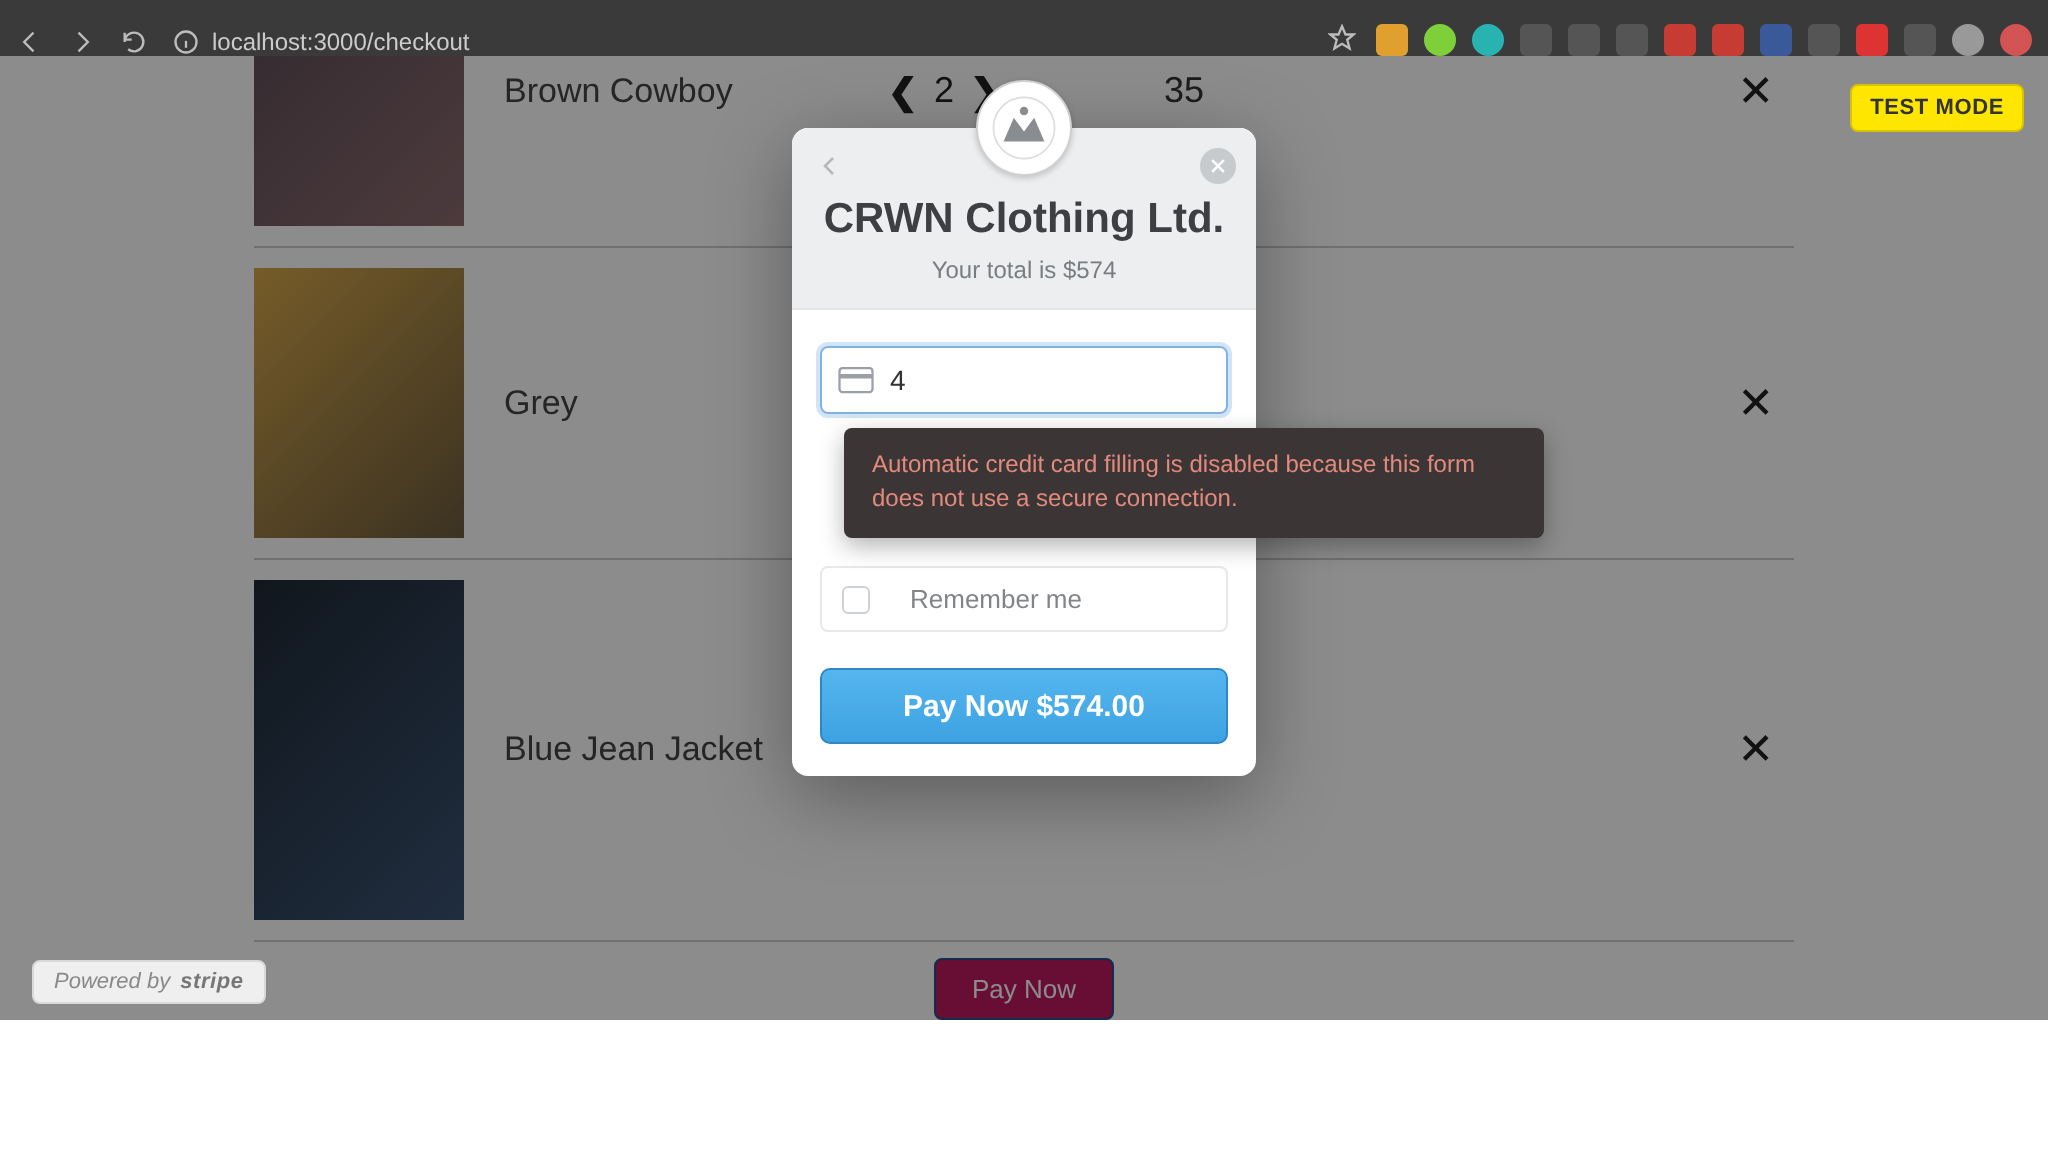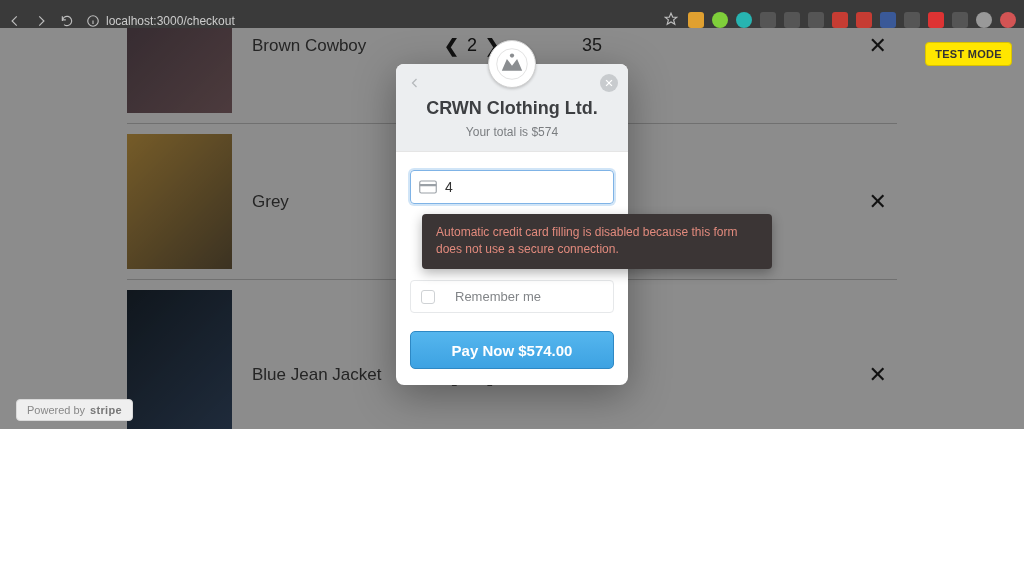--- a/index.html
+++ b/index.html
@@ -22,21 +22,21 @@
   
   .chrome{height:28px;background:var(--chrome-bg);display:flex;align-items:flex-end;padding:0 8px;color:var(--chrome-txt);font-size:12px;gap:12px;position:relative;z-index:50;}
   .chrome .nav-btn{width:14px;height:14px;display:flex;align-items:center;justify-content:center;cursor:pointer;}
   .chrome svg{width:14px;height:14px;stroke:var(--chrome-txt);fill:none;stroke-width:2;}
   .addr-wrap{flex:1;display:flex;align-items:center;gap:6px;color:#ccc;}
   .chrome-icons{display:flex;align-items:center;gap:8px;}
   .ci{width:16px;height:16px;border-radius:3px;}
   .ci.star svg{stroke:var(--chrome-txt);fill:none;}
   .ci.dot{border-radius:50%;}
   
-  .page{position:relative;width:100%;height:401px;overflow:hidden;}
+  .page{position:relative;width:100%;height:482px;overflow:hidden;}
   .checkout{width:770px;margin:0 auto;}
   .row{display:flex;align-items:center;border-bottom:1px solid #ccc;padding:10px 0;gap:20px;}
   .row .thumb{width:105px;height:135px;background:linear-gradient(135deg,#5a4a55,#8c6c70);}
   .row:nth-child(2) .thumb{background:linear-gradient(135deg,#d6a74a,#6d5c3e);}
   .row:nth-child(3) .thumb{height:170px;background:linear-gradient(135deg,#1e2a36,#3c5373);}
   .row .name{width:160px;font-size:17px;color:#444;font-weight:300;}
   .row .qty{width:80px;display:flex;align-items:center;justify-content:center;gap:8px;font-size:18px;color:#222;}
   .row .qty .arrow{font-weight:900;cursor:pointer;}
   .row .price{width:120px;text-align:center;font-size:18px;color:#333;}
   .row .remove{flex:1;text-align:right;font-size:22px;cursor:pointer;color:#222;padding-right:10px;}
@@ -49,35 +49,35 @@
   
   .modal{position:absolute;left:50%;top:36px;transform:translateX(-50%);width:232px;background:var(--modal-bg);border-radius:8px;box-shadow:0 10px 40px rgba(0,0,0,0.35);z-index:20;}
   .modal-header{position:relative;background:var(--modal-header);border-radius:8px 8px 0 0;padding:34px 12px 12px;text-align:center;border-bottom:1px solid var(--modal-border);}
   .modal-logo{position:absolute;left:50%;top:-24px;transform:translateX(-50%);width:48px;height:48px;border-radius:50%;background:#fff;border:1px solid #d0d0d0;display:flex;align-items:center;justify-content:center;box-shadow:0 1px 3px rgba(0,0,0,0.2);}
   .modal-logo svg{width:34px;height:34px;}
   .modal-back,.modal-close{position:absolute;top:10px;width:18px;height:18px;display:flex;align-items:center;justify-content:center;cursor:pointer;}
   .modal-back{left:10px;}
   .modal-close{right:10px;background:#c8cbce;border-radius:50%;}
   .modal-close svg{stroke:#fff;width:10px;height:10px;stroke-width:3;}
   .modal-back svg{stroke:#b5b8bb;fill:none;stroke-width:2.5;width:12px;height:12px;}
-  .modal-title{font-weight:700;font-size:18px;color:#3d3f42;}
+  .modal-title{font-weight:700;font-size:21px;color:#3d3f42;}
   .modal-sub{font-size:12px;color:#7a7d80;margin-top:6px;}
   .modal-body{padding:18px 14px 16px;}
   .card-field{position:relative;border:1px solid #7fb3e6;border-radius:4px;height:34px;display:flex;align-items:center;padding:0 8px;gap:6px;box-shadow:0 0 0 2px rgba(72,152,224,0.25);}
   .card-field .card-ic{width:18px;height:14px;}
   .card-field .card-ic svg{width:18px;height:14px;}
   .card-field input{border:0;outline:0;font-size:14px;color:#333;flex:1;background:transparent;}
   .hidden-field{border:1px solid #d9dcde;border-radius:4px;height:34px;margin-top:10px;opacity:0;} 
   .remember{display:flex;align-items:center;gap:20px;border:1px solid #e6e8ea;border-radius:4px;padding:8px 10px;margin-top:32px;font-size:13px;color:#828588;}
   .remember .cb{width:14px;height:14px;border:1px solid #cfd2d5;border-radius:3px;background:#fff;}
   .pay-btn{width:100%;margin-top:18px;background:linear-gradient(#55b6ee,#3da2e2);color:#fff;border:1px solid var(--brand-blue-dark);border-radius:5px;height:38px;font-size:15px;font-weight:700;cursor:pointer;}
   
   .cc-warning{position:absolute;left:422px;top:186px;width:350px;background:var(--warn-bg);color:var(--warn-txt);font-size:12px;line-height:1.45;padding:10px 14px;border-radius:4px;z-index:40;box-shadow:0 4px 12px rgba(0,0,0,0.3);}
   
-  .powered{position:absolute;left:16px;bottom:8px;background:#efefef;border:1px solid #d9d9d9;border-radius:4px;padding:4px 10px;font-size:11px;color:#888;display:flex;align-items:center;gap:5px;z-index:30;}
+  .powered{position:absolute;left:16px;bottom:8px;background:#efefef;border:1px solid #d9d9d9;border-radius:4px;padding:4px 10px;font-size:11px;color:#888;display:flex;align-items:center;gap:5px;z-index:30;font-style:italic;}
   .powered b{font-weight:700;color:#777;letter-spacing:0.3px;}
 </style>
 </head>
 <body>
 
 <div class="chrome">
   <div class="nav-btn">
     <svg viewBox="0 0 24 24">
         <polyline points="15 4 7 12 15 20"></polyline>
       </svg>

